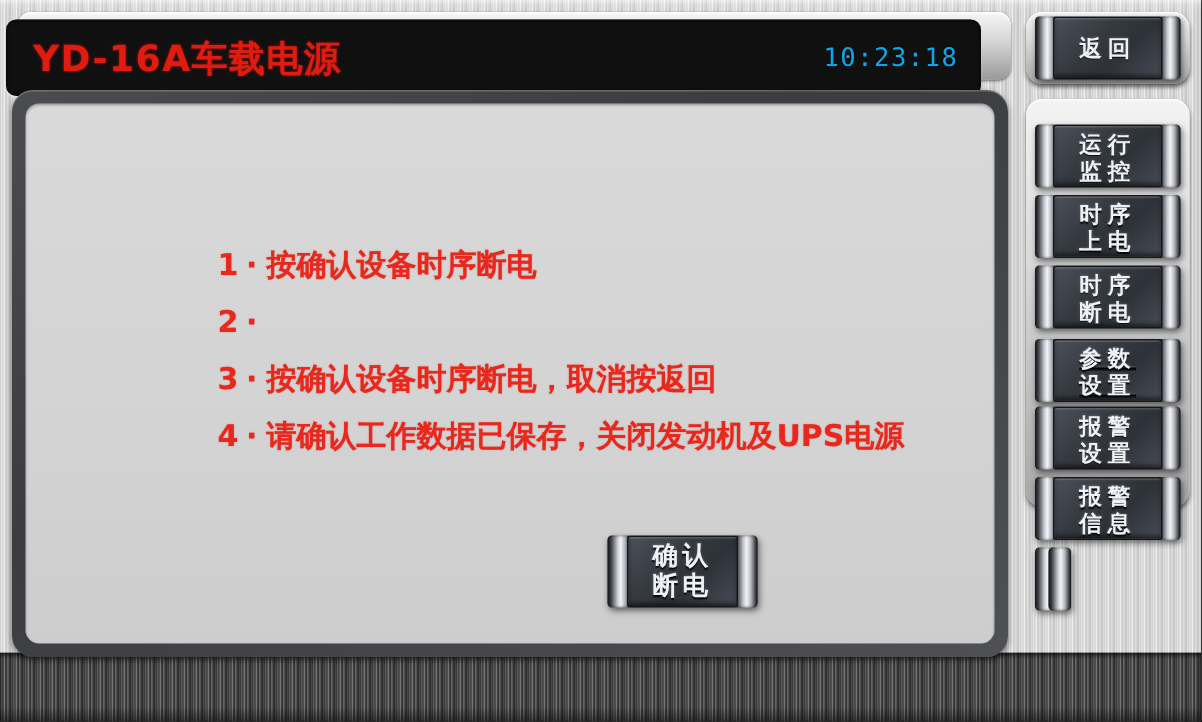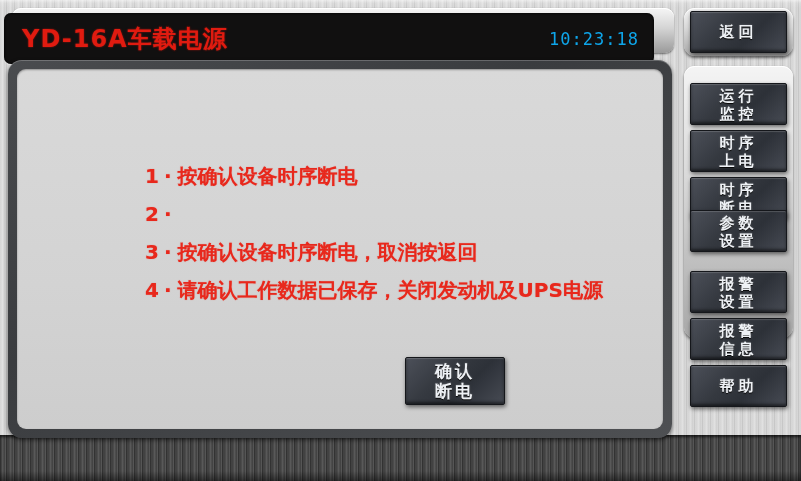--- a/index.html
+++ b/index.html
@@ -146,21 +146,20 @@
     display: inline-block;
     padding: 0 6px 0 5px;
   }
 
   
   .cap-btn {
     position: absolute;
     display: flex;
     align-items: stretch;
     filter: drop-shadow(1px 2px 2px rgba(0,0,0,.55));
-    flex-direction: column;
   }
   .cap {
     width: 16px;
     border-radius: 3px;
     background: linear-gradient(90deg,
       #1c1c20 0%, #3a3c42 14%, #c9ccd2 42%, #f2f4f7 55%,
       #b6b9c0 72%, #55585e 88%, #17171a 100%);
     box-shadow: inset 0 0 2px rgba(0,0,0,.6);
   }
   .cap-left  { margin-right: -3px; }
@@ -219,21 +218,21 @@
     line-height: 18px;
     letter-spacing: 4px;
   }
   .side-btn .cap { width: 15px; }
   .side-btn.two-line .cap-core { padding-top: 1px; }
 
   .sb-0 { top: 3px; }
   .sb-1 { top: 17px; }
   .sb-2 { top: 64px; }
   .sb-3 { top: 111px; }
-  .sb-4 { top: 144px; }
+  .sb-4 { top: 160px; text-decoration: underline; }
   .sb-5 { top: 205px; }
   .sb-6 { top: 252px; }
   .sb-7 { top: 299px; }
 
   .side-line {
     display: block;
   }
 </style>
 </head>
 <body>
@@ -347,21 +346,18 @@
       <span class="cap cap-left"></span>
       <span class="cap-core">
         <span class="side-line">报警</span>
         <span class="side-line">信息</span>
       </span>
       <span class="cap cap-right"></span>
     </div>
 
     <div class="cap-btn side-btn sb-7">
       <span class="cap cap-left"></span>
-      <span class="cap-core">
-        <span class="side-line">帮助</span>
-      </span>
       <span class="cap cap-right"></span>
     </div>
 
   </div>
 
 </div>
 
 </body></html>

